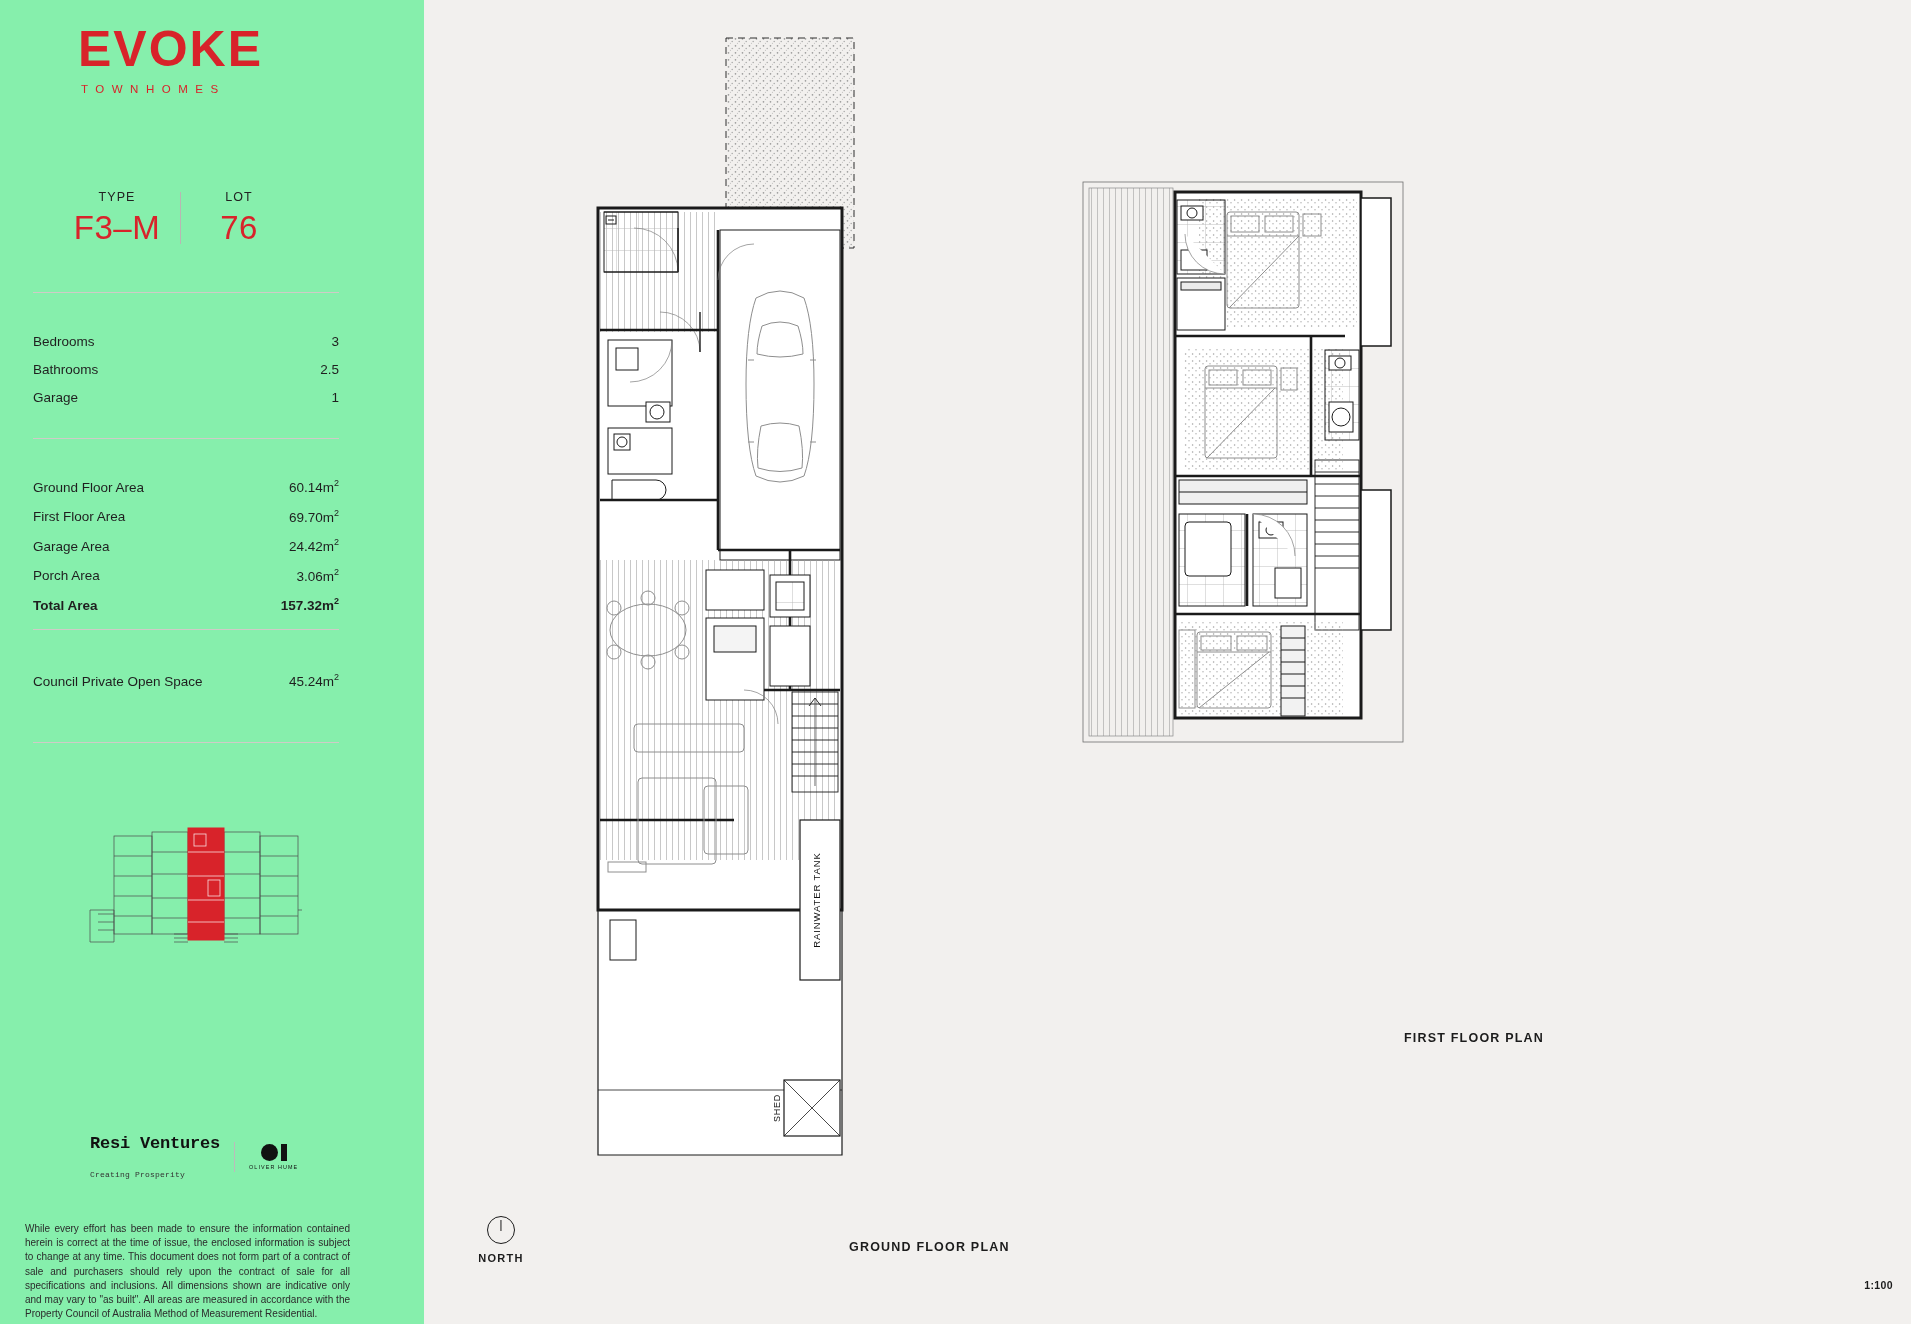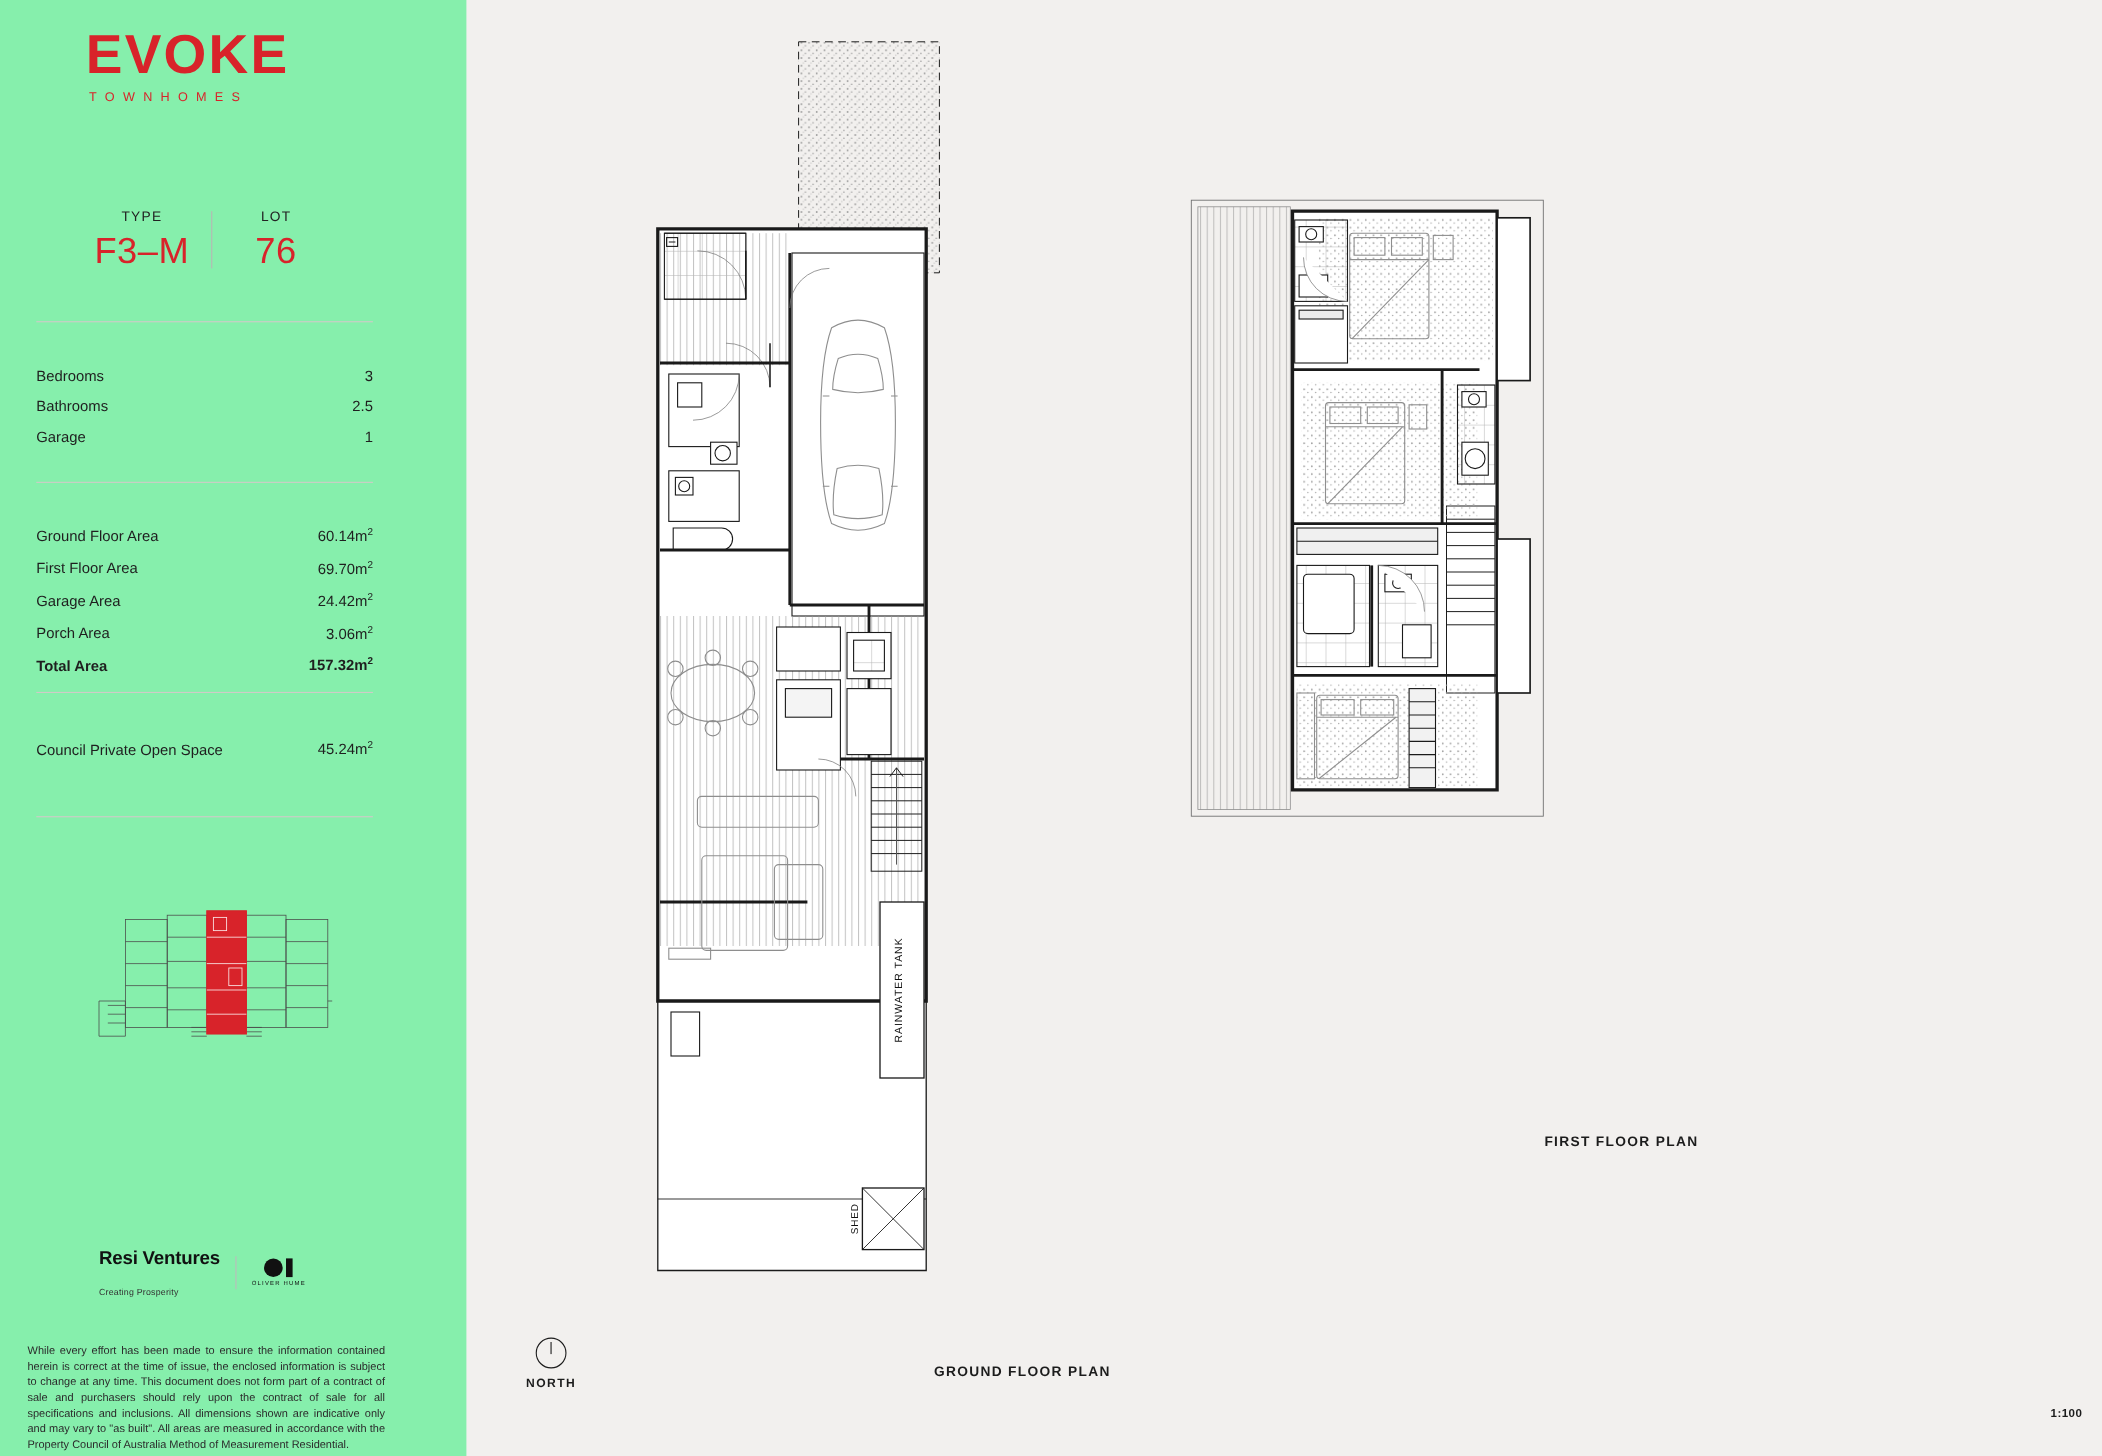--- a/index.html
+++ b/index.html
@@ -46,21 +46,21 @@
   }
   .logo-sub {
     font-size: 11.5px;
     letter-spacing: 7.5px;
     color: #d8232a;
     margin-top: 9px;
     margin-left: 3px;
   }
   .type-lot {
     position: absolute;
-    left: 74px;
+    left: 62px;
     top: 190px;
     width: 250px;
     display: flex;
     align-items: center;
   }
   .tl-col {
     text-align: center;
     width: 110px;
   }
   .tl-col.lot { width: 100px; }
@@ -120,20 +120,21 @@
     top: 1135px;
     display: flex;
     align-items: center;
   }
   .resi {
     font-size: 17px;
     font-weight: bold;
     color: #111;
     letter-spacing: -0.2px;
     line-height: 1.05;
+    font-family: Liberation Mono, monospace;
   }
   .resi small {
     display: block;
     font-weight: normal;
     font-size: 8px;
     letter-spacing: 0.2px;
     color: #333;
     margin-top: 18px;
   }
   .partner-divider {

